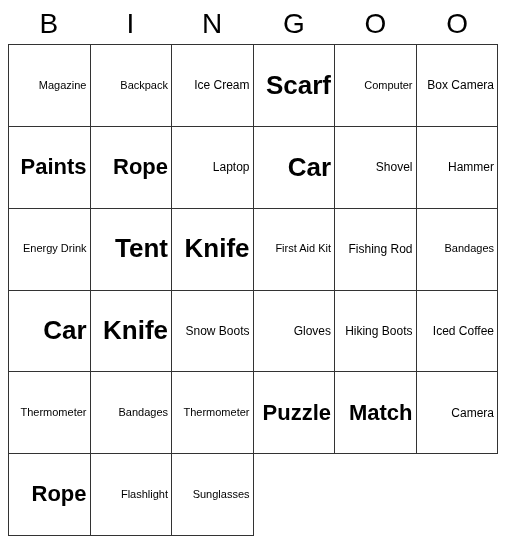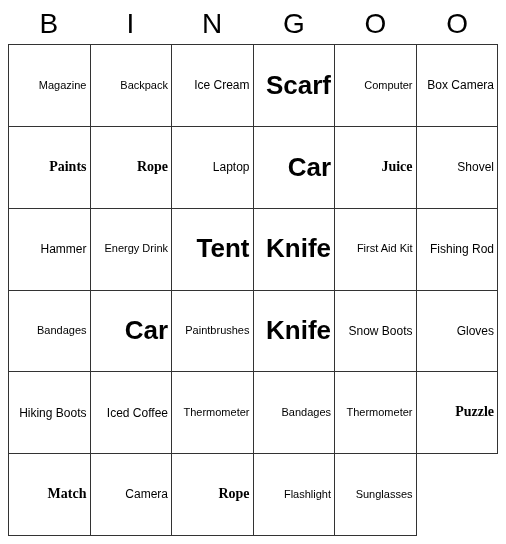--- a/index.html
+++ b/index.html
@@ -43,21 +43,21 @@
       justify-content: flex-end;
       text-align: center;
       padding: 3px;
       min-height: 70px;
     }
     .cell-text {
       line-height: 1.2;
     }
     .cell-sm { font-size: 11px; }
     .cell-md { font-size: 12px; }
-    .cell-lg { font-size: 14px; font-weight: bold; font-family: Liberation Serif, serif; }
+    .cell-lg { font-size: 22px; font-weight: bold; }
     .cell-xl { font-size: 26px; font-weight: bold; }
   </style>
 </head>
 <body>
 
 <div class="bingo-header">
 <div class="bingo-letter">B</div>
     <div class="bingo-letter">I</div>
     <div class="bingo-letter">N</div>
     <div class="bingo-letter">G</div>
@@ -89,23 +89,20 @@
     <div class="cell">
       <span class="cell-text cell-lg">Rope</span>
     </div>
     <div class="cell">
       <span class="cell-text cell-md">Laptop</span>
     </div>
     <div class="cell">
       <span class="cell-text cell-xl">Car</span>
     </div>
     <div class="cell">
-      <span class="cell-text cell-lg">Juice</span>
-    </div>
-    <div class="cell">
       <span class="cell-text cell-md">Shovel</span>
     </div>
     <div class="cell">
       <span class="cell-text cell-md">Hammer</span>
     </div>
     <div class="cell">
       <span class="cell-text cell-sm">Energy Drink</span>
     </div>
     <div class="cell">
       <span class="cell-text cell-xl">Tent</span>
@@ -117,23 +114,20 @@
       <span class="cell-text cell-sm">First Aid Kit</span>
     </div>
     <div class="cell">
       <span class="cell-text cell-md">Fishing Rod</span>
     </div>
     <div class="cell">
       <span class="cell-text cell-sm">Bandages</span>
     </div>
     <div class="cell">
       <span class="cell-text cell-xl">Car</span>
-    </div>
-    <div class="cell">
-      <span class="cell-text cell-sm">Paintbrushes</span>
     </div>
     <div class="cell">
       <span class="cell-text cell-xl">Knife</span>
     </div>
     <div class="cell">
       <span class="cell-text cell-md">Snow Boots</span>
     </div>
     <div class="cell">
       <span class="cell-text cell-md">Gloves</span>
     </div>

